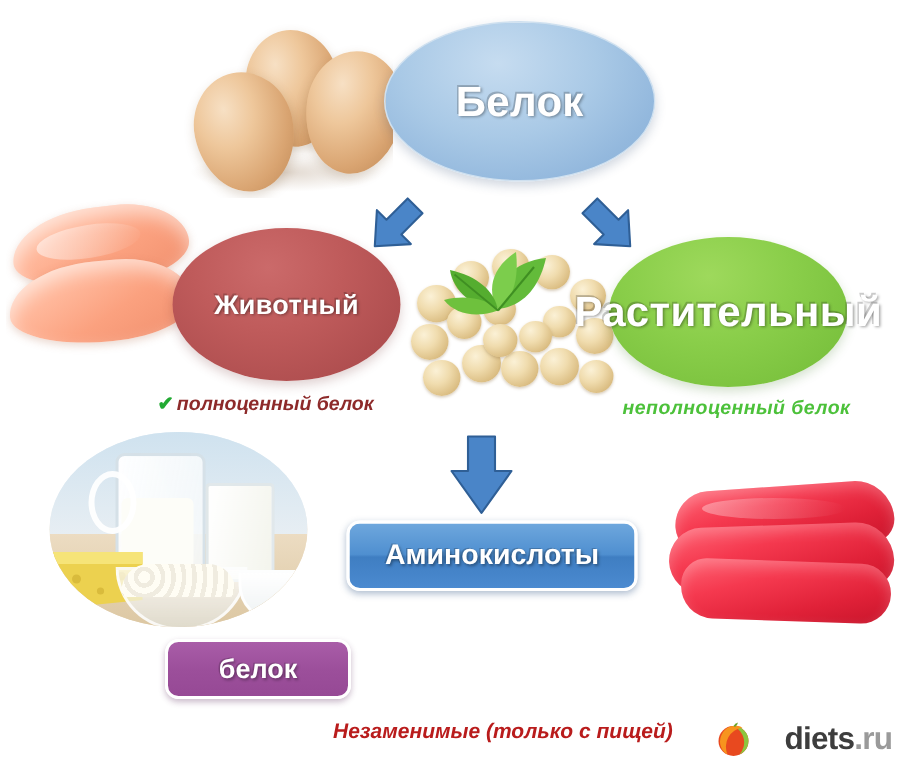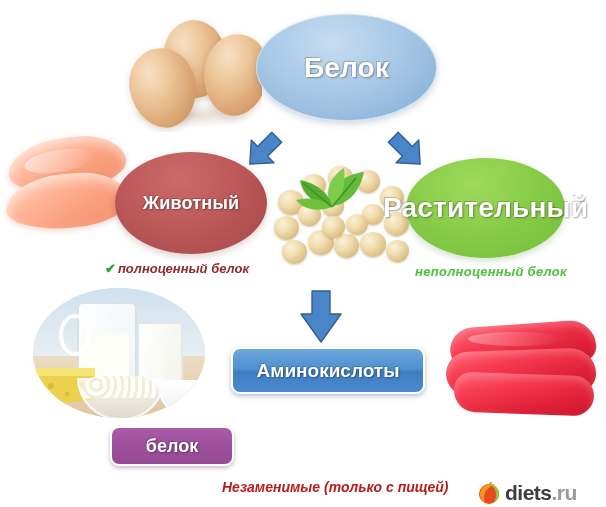--- a/index.html
+++ b/index.html
@@ -114,21 +114,21 @@
   
   .caption{
     position:absolute;font-style:italic;font-weight:bold;white-space:nowrap;
   }
   #caption-complete{left:105px;top:261px;font-size:13px;color:#8d2a2a;}
   #caption-complete .tick{color:#22aa33;font-style:normal;font-weight:bold;margin-right:2px;}
   #caption-incomplete{left:415px;top:264px;font-size:13px;color:#4cc13a;letter-spacing:.3px;}
   #caption-essential{left:222px;top:479px;font-size:14px;color:#b91c1c;}
 
   
-  #watermark{position:absolute;left:477px;top:481px;display:flex;align-items:center;gap:4px;}
+  #watermark{position:absolute;left:477px;top:481px;display:flex;align-items:center;gap:22px;}
   #watermark .wm-text{font-size:21px;font-weight:bold;letter-spacing:-.5px;}
   #watermark .wm-main{color:#3d3d3d;}
   #watermark .wm-tld{color:#9a9a9a;font-weight:bold;}
 </style>
 </head>
 <body>
 
 <div id="canvas">
 
   <div class="photo" style="left:118px;top:14px;width:144px;height:118px;">

